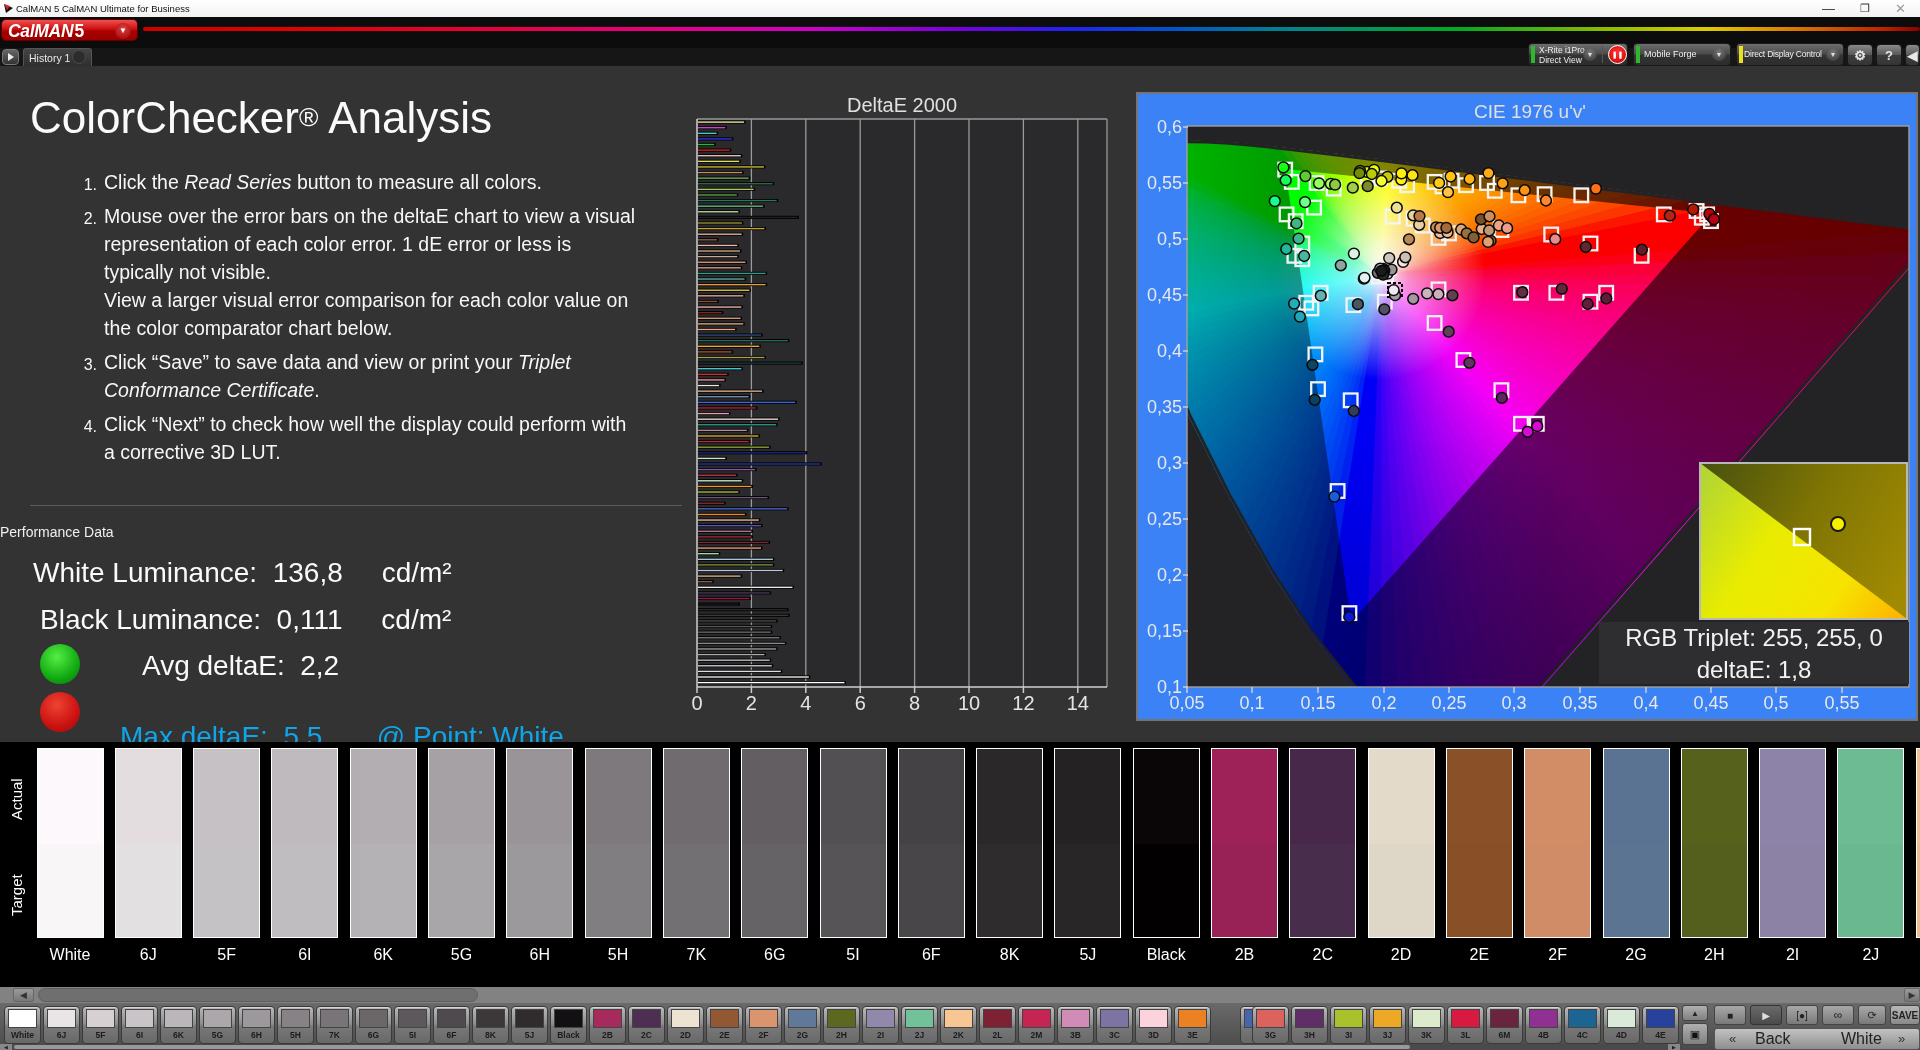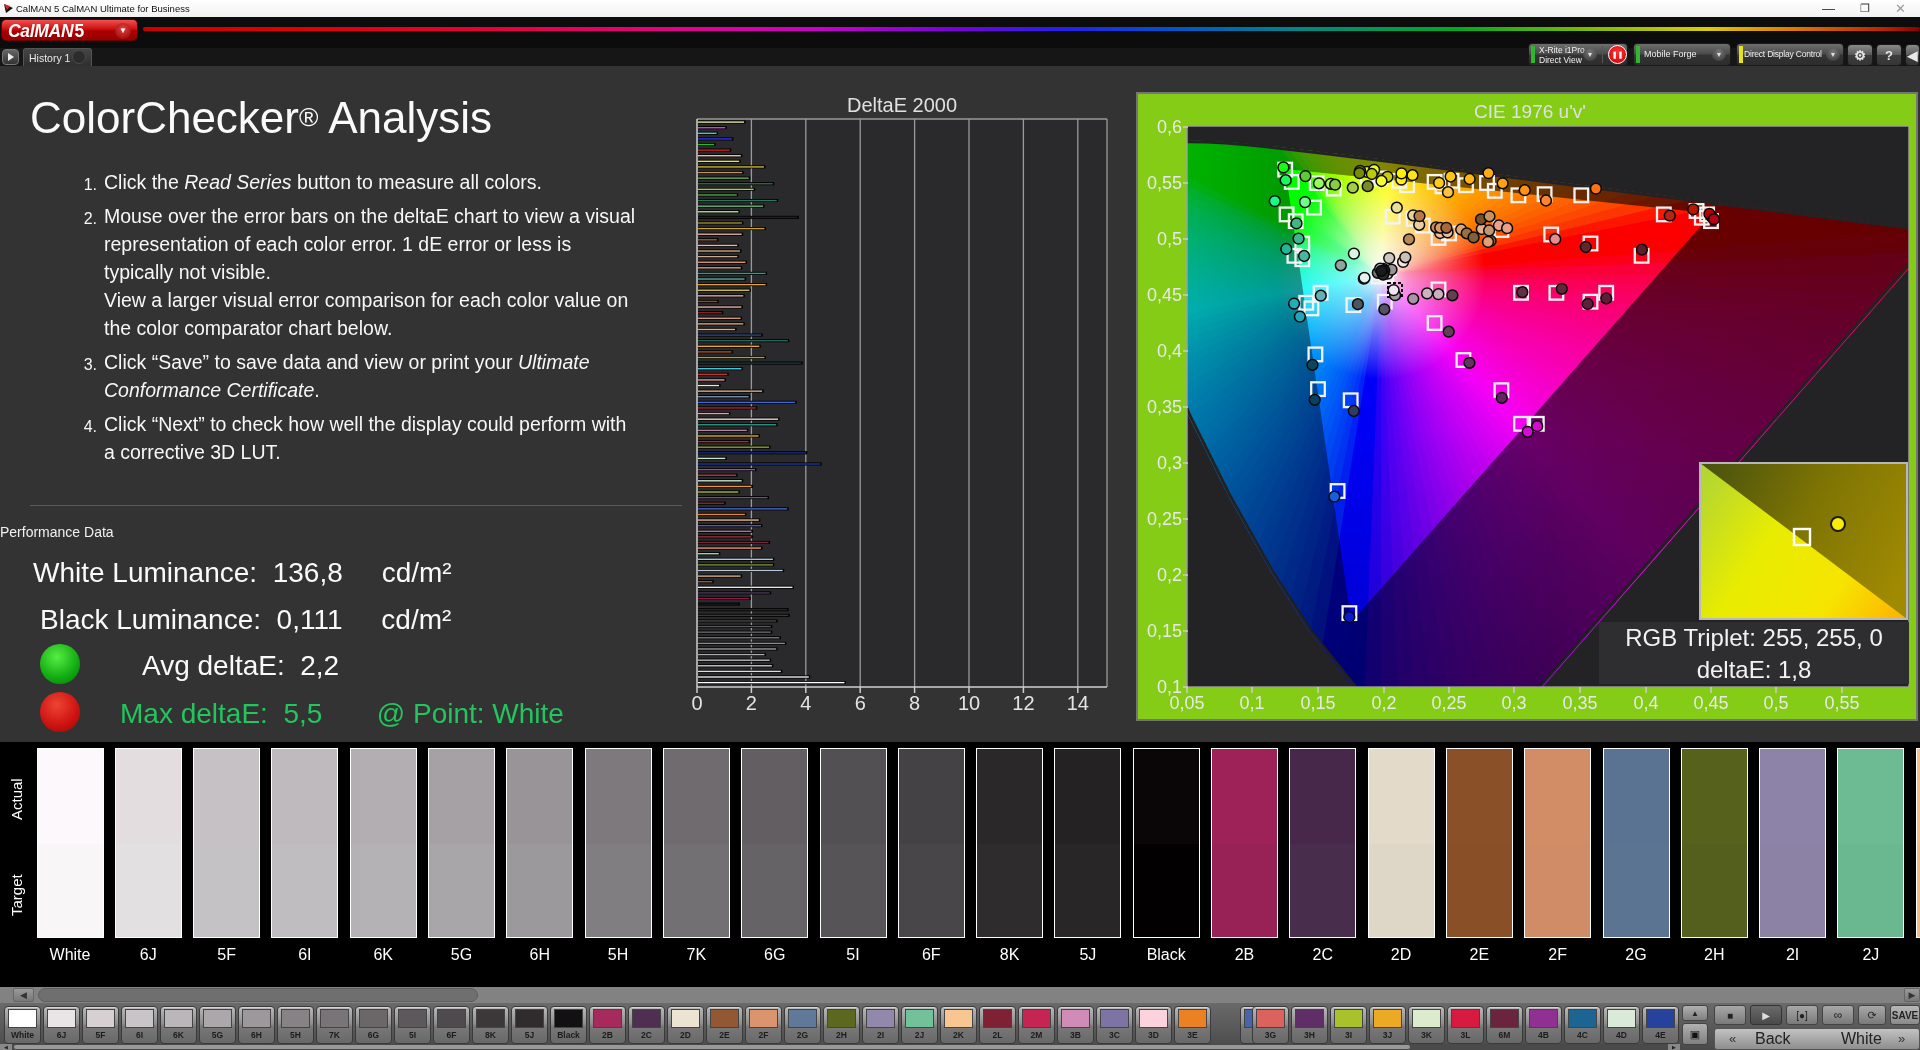--- a/index.html
+++ b/index.html
@@ -70,38 +70,38 @@
         <tr>
           <td style="vertical-align:top;text-align:right;width:22px;font-size:16px;padding-top:3px">1.</td>
           <td style="padding-left:7px;padding-bottom:6px;white-space:nowrap">Click the <i>Read Series</i> button to measure all colors.</td>
         </tr>
 <tr>
           <td style="vertical-align:top;text-align:right;font-size:16px;padding-top:3px">2.</td>
           <td style="padding-left:7px;padding-bottom:6px;white-space:nowrap">Mouse over the error bars on the deltaE chart to view a visual<br>representation of each color error. 1 dE error or less is<br>typically not visible.<br>View a larger visual error comparison for each color value on<br>the color comparator chart below.</td>
         </tr>
 <tr>
           <td style="vertical-align:top;text-align:right;font-size:16px;padding-top:3px">3.</td>
-          <td style="padding-left:7px;padding-bottom:6px;white-space:nowrap">Click “Save” to save data and view or print your <i>Ultimate</i><br><i>Conformance Certificate</i>.</td>
+          <td style="padding-left:7px;padding-bottom:6px;white-space:nowrap">Click “Save” to save data and view or print your <i>Triplet</i><br><i>Conformance Certificate</i>.</td>
         </tr>
 <tr>
           <td style="vertical-align:top;text-align:right;font-size:16px;padding-top:3px">4.</td>
           <td style="padding-left:7px;white-space:nowrap">Click “Next” to check how well the display could perform with<br>a corrective 3D LUT.</td>
         </tr>
 </tbody>
     </table>
 </div>
 <div class="abs" style="left:30px;top:505px;width:652px;height:1px;background:#5a5a5a"></div>
 
 <div class="abs" style="left:0;top:524px;width:706px;text-align:left;font-size:14px;color:#f0f0f0">Performance Data</div>
 <div class="abs" style="left:33px;top:557px;width:700px;font-size:28px;color:#fafafa">White Luminance:&nbsp; 136,8&nbsp;&nbsp;&nbsp;&nbsp;&nbsp;cd/m²</div>
 <div class="abs" style="left:40px;top:604px;width:700px;font-size:28px;color:#fafafa">Black Luminance:&nbsp; 0,111&nbsp;&nbsp;&nbsp;&nbsp;&nbsp;cd/m²</div>
 <div class="abs" style="left:40px;top:644px;width:40px;height:40px;border-radius:50%;background:radial-gradient(circle at 42% 32%,#55ee44,#11aa11 60%,#087708)"></div>
 <div class="abs" style="left:142px;top:650px;font-size:28px;color:#fafafa">Avg deltaE:&nbsp; 2,2</div>
 <div class="abs" style="left:40px;top:692px;width:40px;height:40px;border-radius:50%;background:radial-gradient(circle at 42% 32%,#ee4433,#cc1111 60%,#881008)"></div>
-<div class="abs" style="left:120px;top:698px;font-size:28px;color:#22c55e">Max deltaE:&nbsp; 5,5&nbsp;&nbsp;&nbsp;&nbsp;&nbsp;&nbsp;&nbsp;@ Point: White</div>
+<div class="abs" style="left:120px;top:721px;font-size:28px;color:#0ea5e9">Max deltaE:&nbsp; 5,5&nbsp;&nbsp;&nbsp;&nbsp;&nbsp;&nbsp;&nbsp;@ Point: White</div>
 
 <div class="abs" style="left:680px;top:90px;width:450px;height:632px">
     <svg width="450" height="632" viewBox="0 0 450 632" style="position:absolute;left:0;top:0">
 <text x="222" y="22" text-anchor="middle" font-size="20" fill="#e0e0e0">DeltaE 2000</text>
 <rect x="17" y="29" width="410" height="568" fill="#2a2a2d"></rect>
 <line x1="71.4" y1="29" x2="71.4" y2="597" stroke="#9a9a9a" stroke-width="1.3"></line>
       <line x1="125.8" y1="29" x2="125.8" y2="597" stroke="#9a9a9a" stroke-width="1.3"></line>
       <line x1="180.2" y1="29" x2="180.2" y2="597" stroke="#9a9a9a" stroke-width="1.3"></line>
       <line x1="234.6" y1="29" x2="234.6" y2="597" stroke="#9a9a9a" stroke-width="1.3"></line>
       <line x1="289.0" y1="29" x2="289.0" y2="597" stroke="#9a9a9a" stroke-width="1.3"></line>
@@ -325,21 +325,21 @@
       <line x1="234.6" y1="597" x2="234.6" y2="603" stroke="#cccccc" stroke-width="1.5"></line>
       <text x="289.0" y="620" text-anchor="middle" font-size="20" fill="#e4e4e4">10</text>
       <line x1="289.0" y1="597" x2="289.0" y2="603" stroke="#cccccc" stroke-width="1.5"></line>
       <text x="343.4" y="620" text-anchor="middle" font-size="20" fill="#e4e4e4">12</text>
       <line x1="343.4" y1="597" x2="343.4" y2="603" stroke="#cccccc" stroke-width="1.5"></line>
       <text x="397.8" y="620" text-anchor="middle" font-size="20" fill="#e4e4e4">14</text>
       <line x1="397.8" y1="597" x2="397.8" y2="603" stroke="#cccccc" stroke-width="1.5"></line>
 </svg>
   </div>
 
-<div class="abs" style="left:1136px;top:92px;width:782px;height:629px;background:#84cc16;border:2px solid #757578">
+<div class="abs" style="left:1136px;top:92px;width:782px;height:629px;background:#3b82f6;border:2px solid #757578">
     <svg width="784" height="631" viewBox="0 0 784 631" style="position:absolute;left:0;top:0">
 <defs>
         <linearGradient id="fg0" gradientUnits="userSpaceOnUse" x1="242.6" y1="180.5" x2="754.1" y2="190.4">
           <stop offset="0" stop-color="#ffffff"></stop>
           <stop offset="0.055" stop-color="#ff90bb"></stop>
           <stop offset="0.205" stop-color="#ff004d"></stop>
           <stop offset="0.420" stop-color="#ff004d"></stop>
           <stop offset="1" stop-color="#ff004d"></stop>
         </linearGradient>
         <linearGradient id="fg1" gradientUnits="userSpaceOnUse" x1="242.6" y1="180.5" x2="737.3" y2="209.5">

